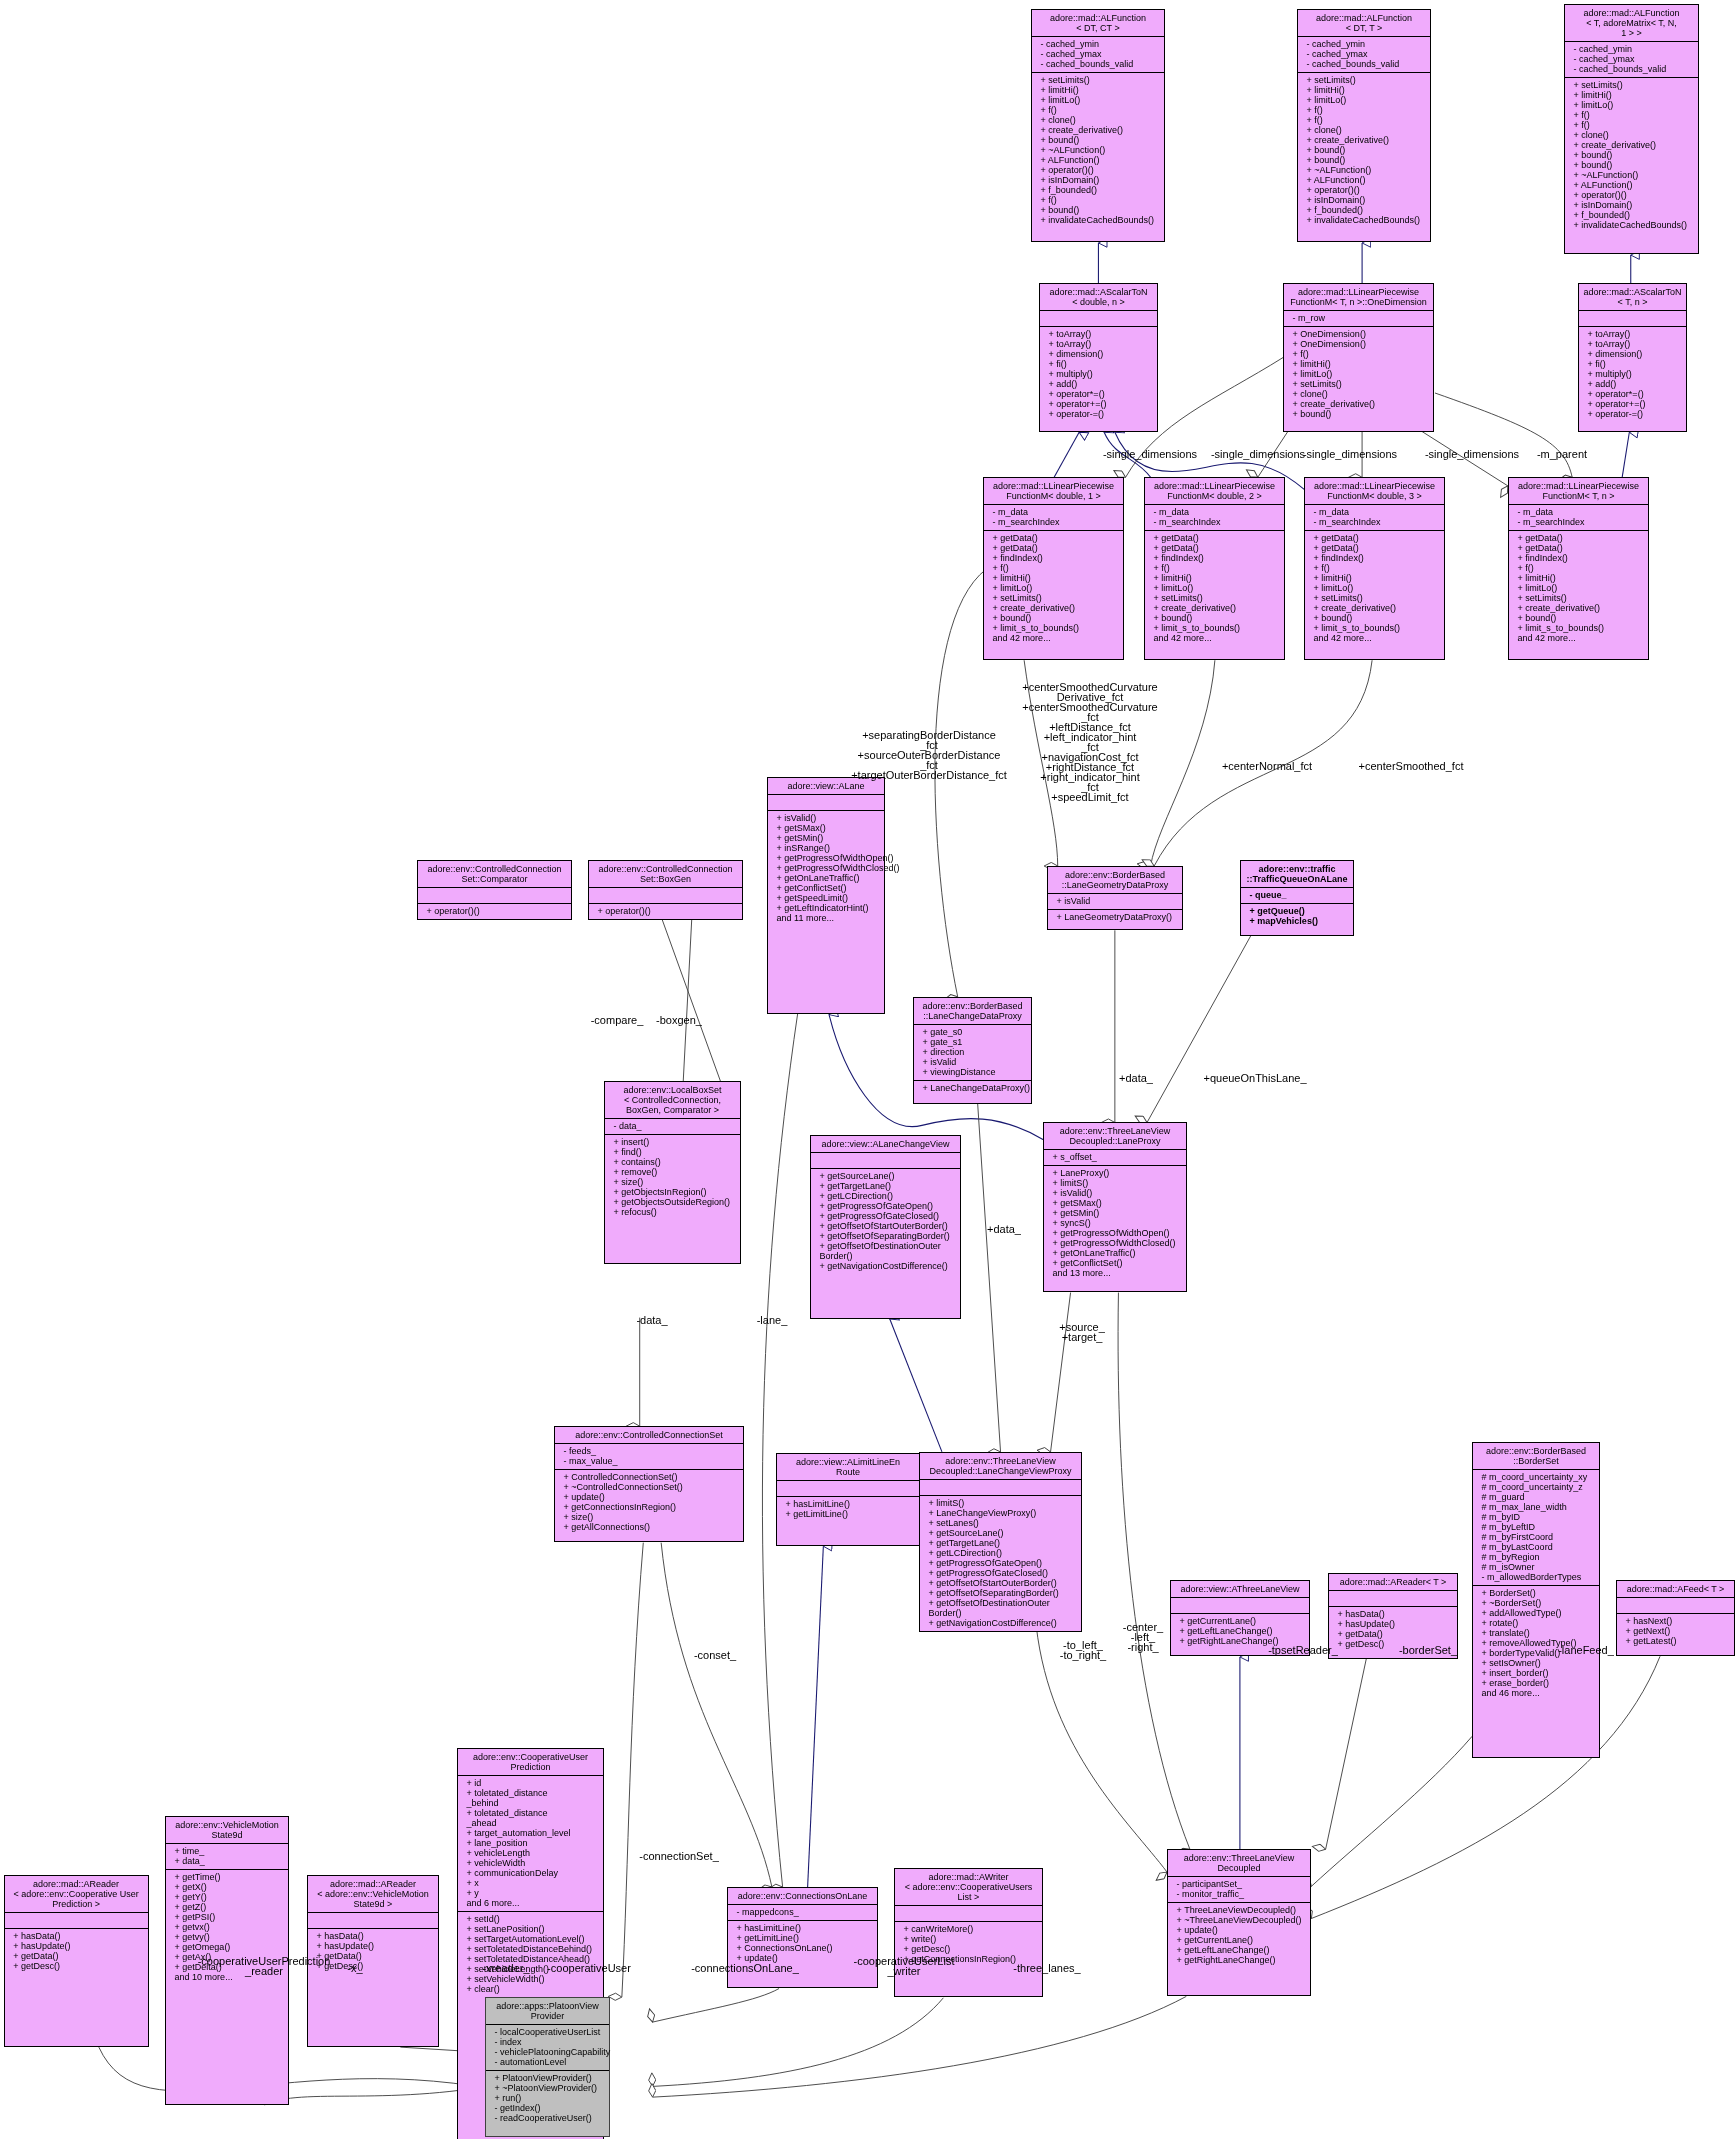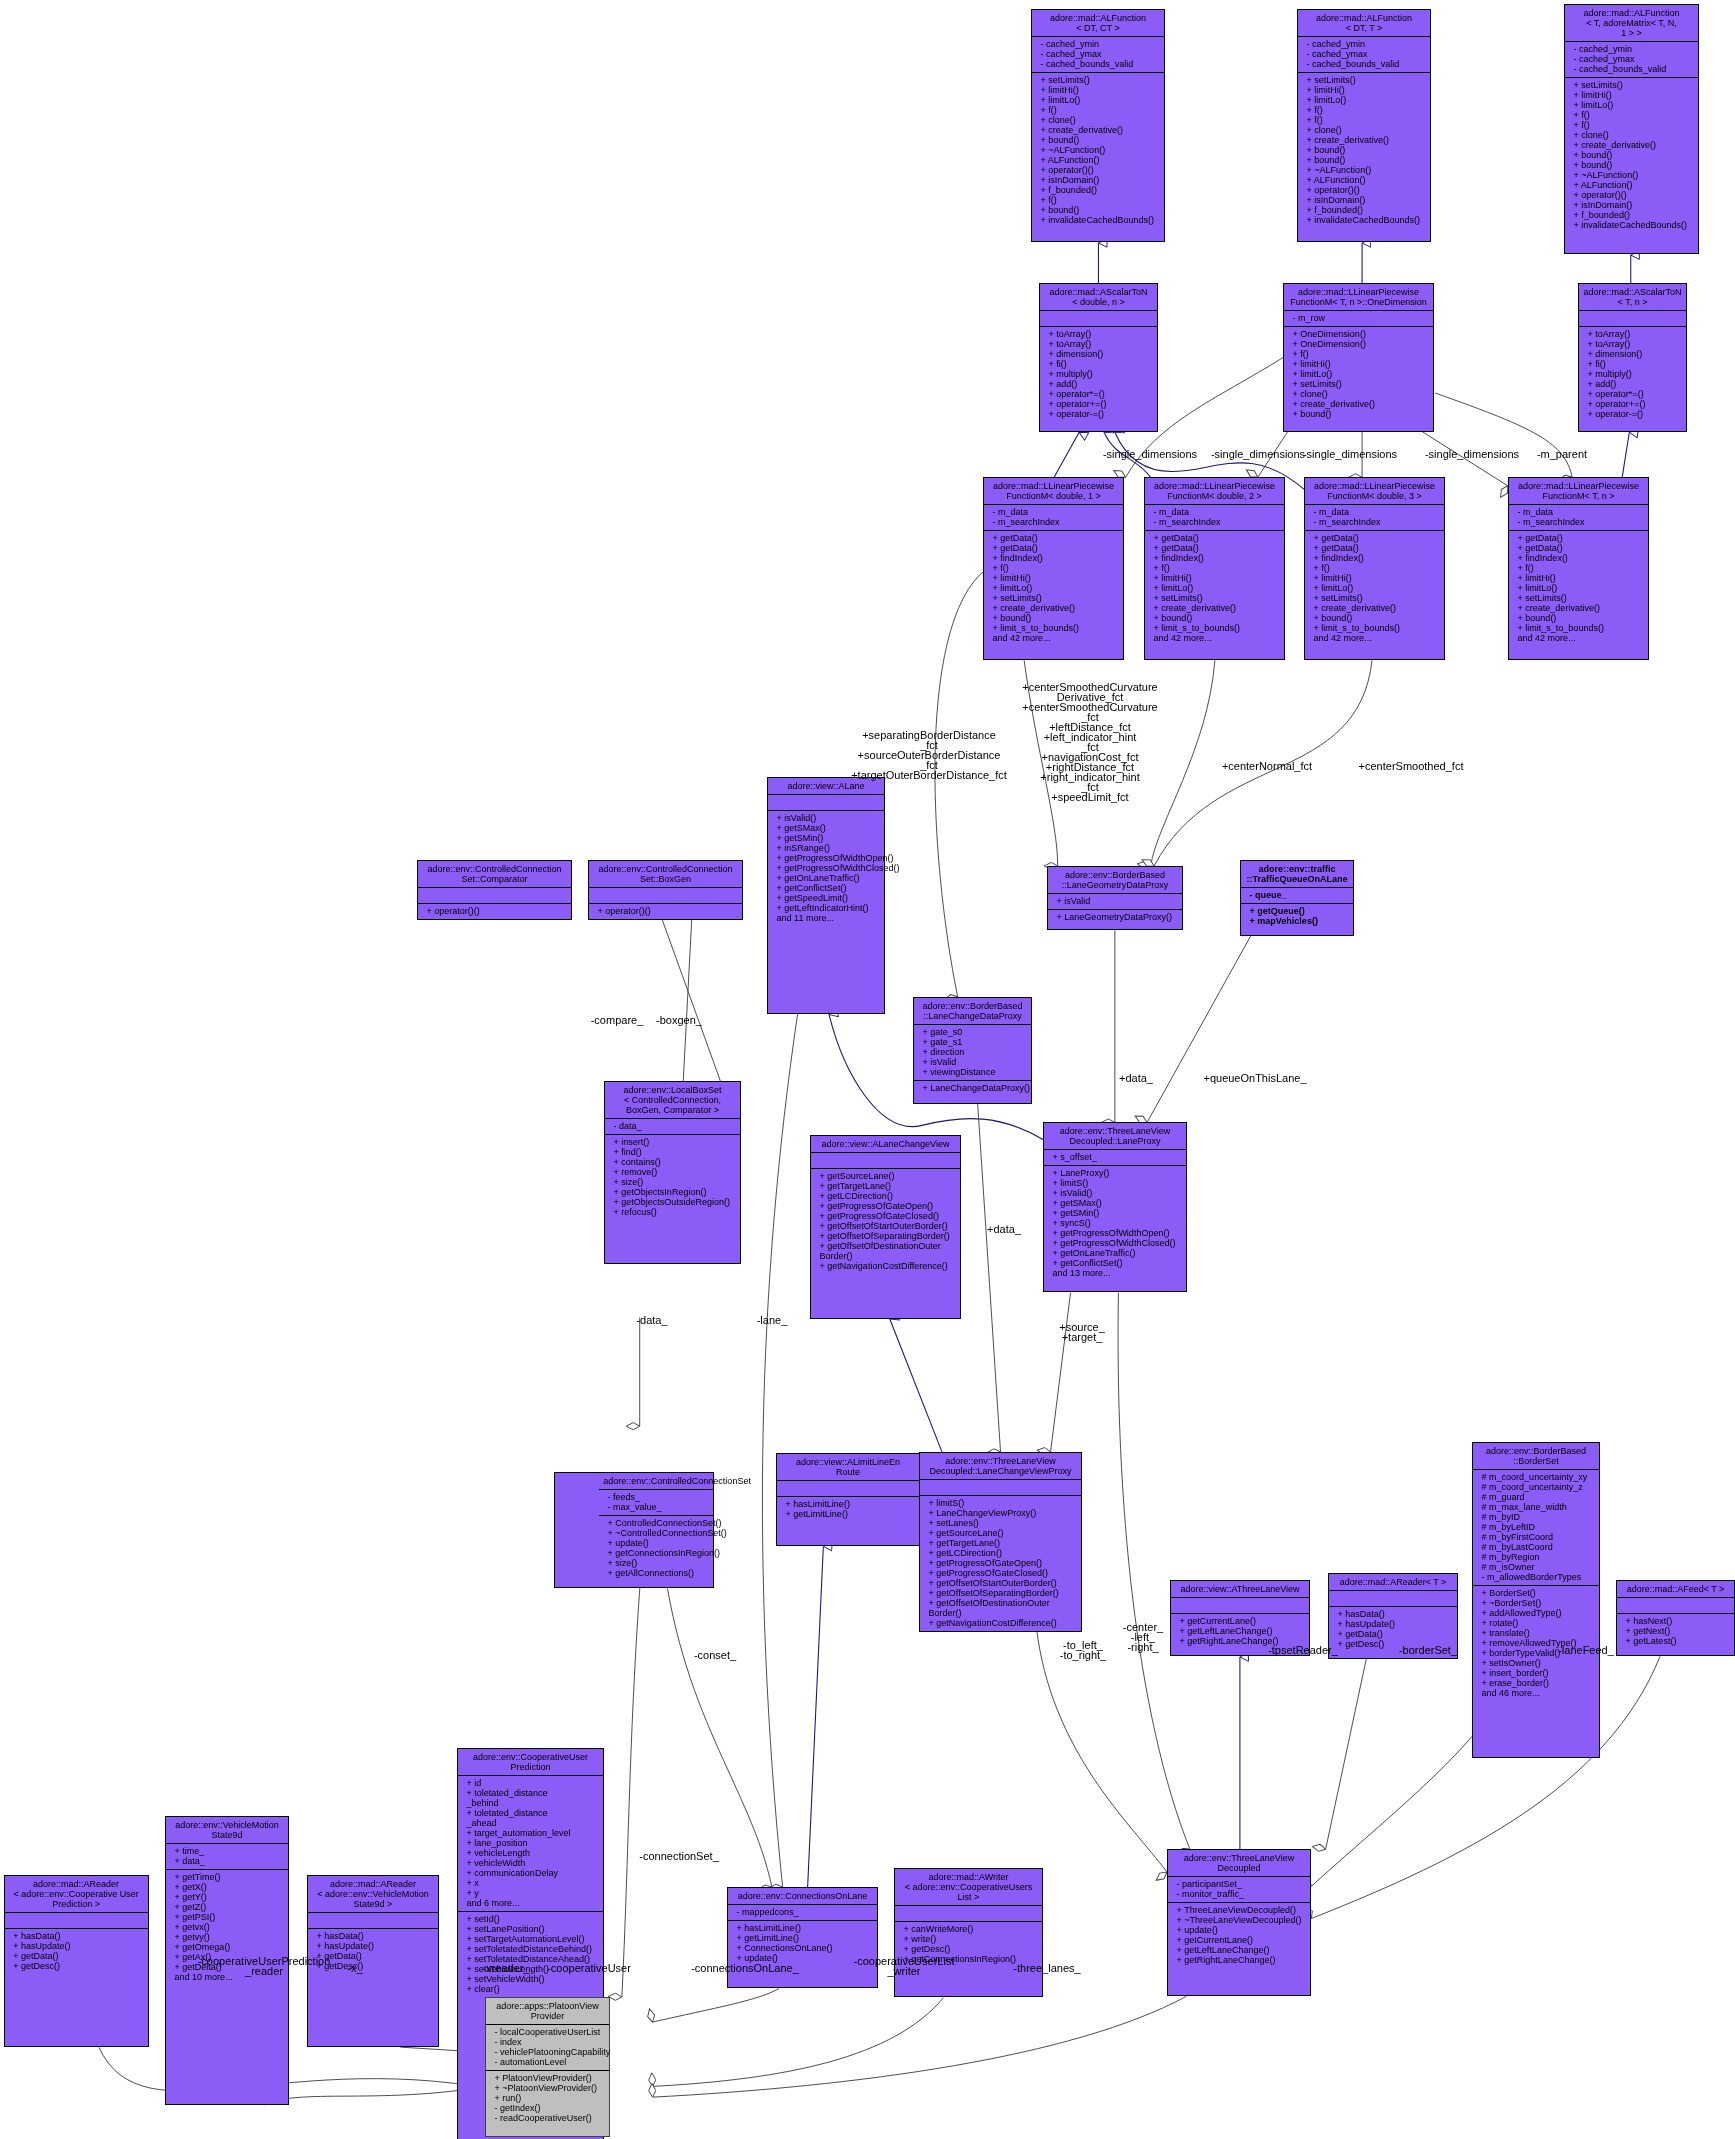--- a/index.html
+++ b/index.html
@@ -1,18 +1,18 @@
 <!DOCTYPE html>
 <html style="font-size:11.4px"><head>
 <meta charset="utf-8">
 <style>
   html,body{margin:0;padding:0;background:#ffffff;}
   body{width:1736px;height:2140px;position:relative;overflow:hidden;font-family:"Liberation Sans",sans-serif;}
   #edges{position:absolute;left:0;top:0;width:1736px;height:2140px;}
-  .uml{position:absolute;background:#8b5cf6;border:1.1px solid #000;box-sizing:border-box;font-size:9px;line-height:10px;color:#000;cursor:pointer;}
+  .uml{position:absolute;background:#f0abfc;border:1.1px solid #000;box-sizing:border-box;font-size:9px;line-height:10px;color:#000;cursor:pointer;}
   .uml.focus{background:#bfbfbf;border-color:#404040;}
   .uml .hd{padding:2.9px 4.3px 2.9px 8.6px;white-space:pre;text-align:left;}
   .uml .hd.center{text-align:center;padding-left:4.3px;}
   .uml .sec{border-top:1.1px solid #000;padding:2.1px 4.3px 2.9px 8.6px;white-space:pre;min-height:10px;}
   .uml .sec div{white-space:pre;}
   .lbl{position:absolute;font-size:11px;line-height:10px;white-space:pre;text-align:center;color:#000;}
 </style>
 </head>
 <body>
 
@@ -182,21 +182,21 @@
     <div class="sec attrs"></div>
     <div class="sec methods"><div>+ getSourceLane()</div><div>+ getTargetLane()</div><div>+ getLCDirection()</div><div>+ getProgressOfGateOpen()</div><div>+ getProgressOfGateClosed()</div><div>+ getOffsetOfStartOuterBorder()</div><div>+ getOffsetOfSeparatingBorder()</div><div>+ getOffsetOfDestinationOuter
 Border()</div><div>+ getNavigationCostDifference()</div></div>
   </div>
     <div class="uml" style="left: 1043px; top: 1122px; width: 144px; min-height: 170px;">
     <div class="hd center">adore::env::ThreeLaneView
 Decoupled::LaneProxy</div>
     <div class="sec attrs"><div>+ s_offset_</div></div>
     <div class="sec methods"><div>+ LaneProxy()</div><div>+ limitS()</div><div>+ isValid()</div><div>+ getSMax()</div><div>+ getSMin()</div><div>+ syncS()</div><div>+ getProgressOfWidthOpen()</div><div>+ getProgressOfWidthClosed()</div><div>+ getOnLaneTraffic()</div><div>+ getConflictSet()</div><div>and 13 more...</div></div>
   </div>
-    <div class="uml" style="left: 554px; top: 1472px; width: 160px; min-height: 116px; padding-left: 44px;">
+    <div class="uml" style="left: 554px; top: 1426px; width: 190px; min-height: 116px;">
     <div class="hd center">adore::env::ControlledConnectionSet</div>
     <div class="sec attrs"><div>- feeds_</div><div>- max_value_</div></div>
     <div class="sec methods"><div>+ ControlledConnectionSet()</div><div>+ ~ControlledConnectionSet()</div><div>+ update()</div><div>+ getConnectionsInRegion()</div><div>+ size()</div><div>+ getAllConnections()</div></div>
   </div>
     <div class="uml" style="left: 776px; top: 1453px; width: 144px; min-height: 93px;">
     <div class="hd center">adore::view::ALimitLineEn
 Route</div>
     <div class="sec attrs"></div>
     <div class="sec methods"><div>+ hasLimitLine()</div><div>+ getLimitLine()</div></div>
   </div>

